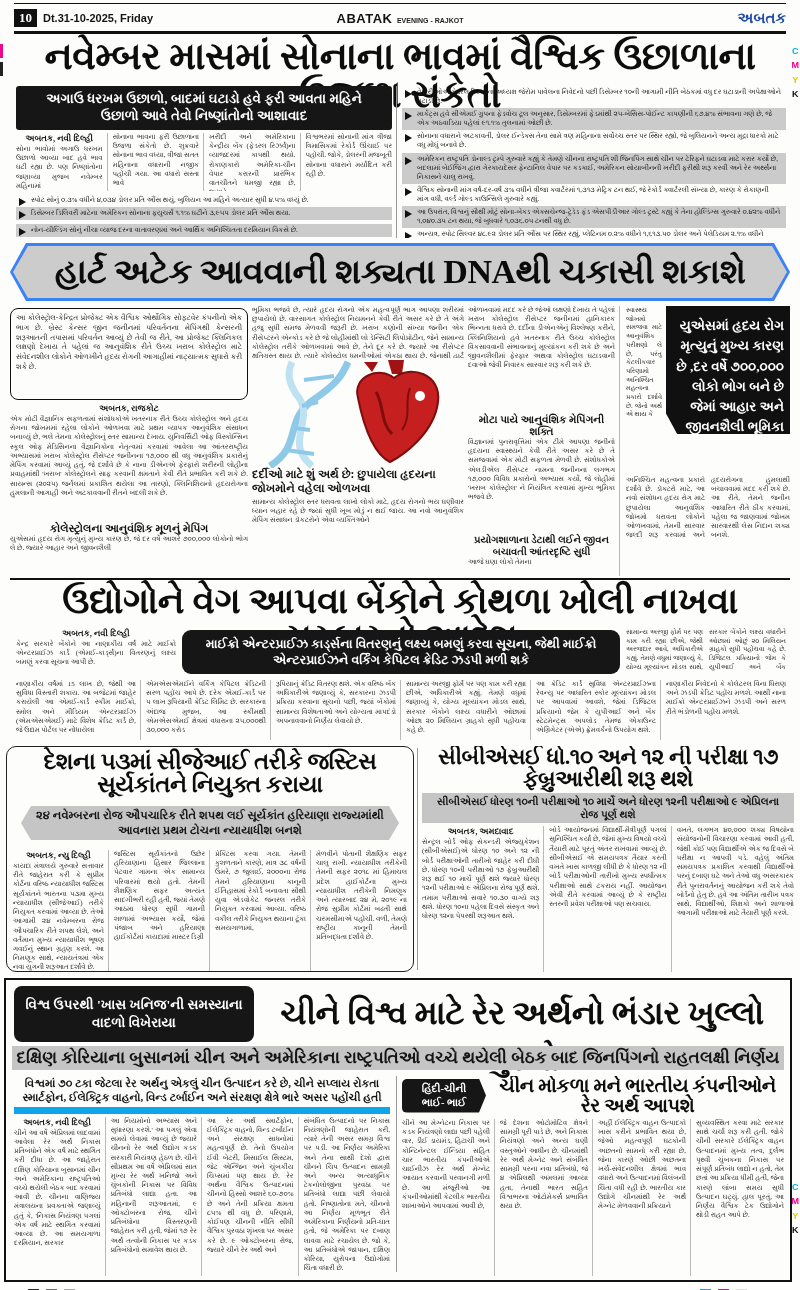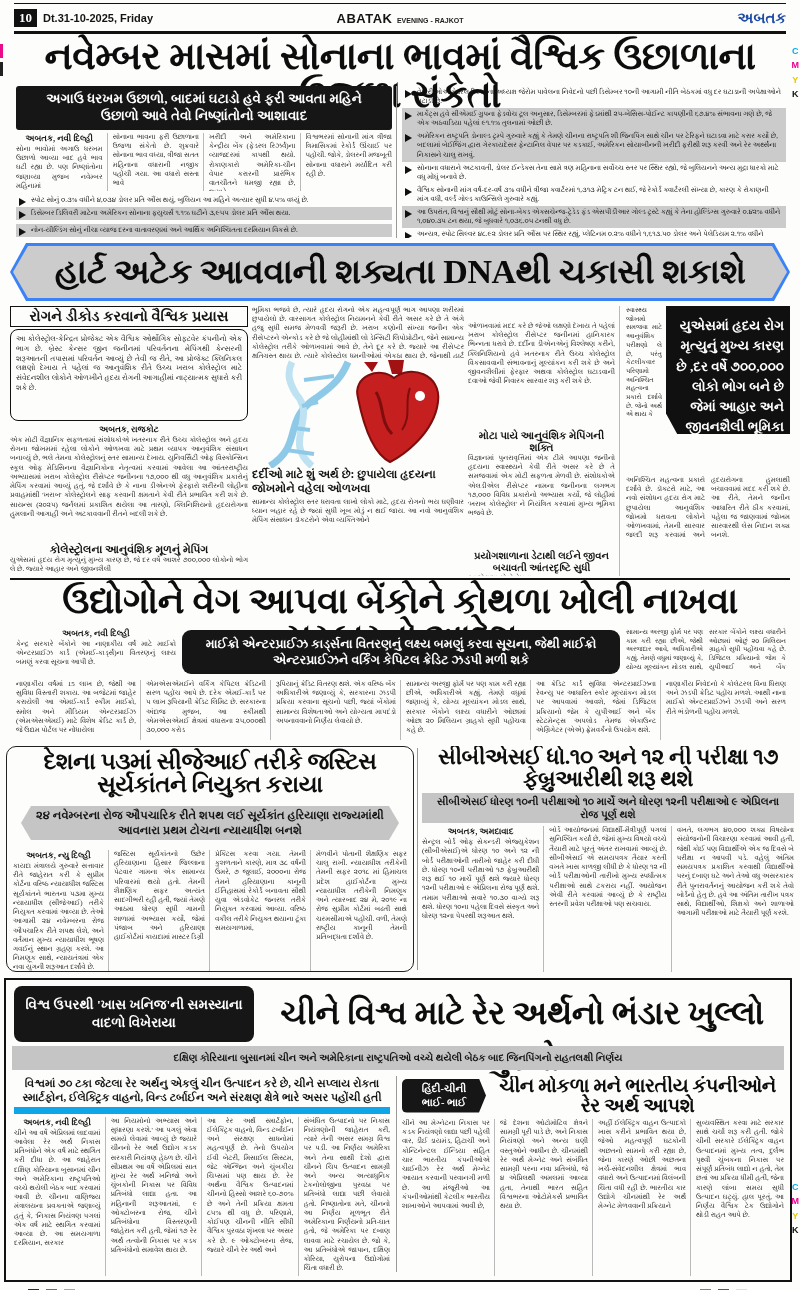--- a/index.html
+++ b/index.html
@@ -91,35 +91,34 @@
       <div class="bullet"><span class="arrowico"></span></div>
       <div class="bullet gray"><span class="arrowico"></span><span>નોન-યીલ્ડિંગ સોનું નીચા વ્યાજ દરના વાતાવરણમાં અને આર્થિક અનિશ્ચિતતા દરમિયાન વિકસે છે.</span></div>
     </div>
   </div>
 
   <div class="abs" style="left:396px;top:86px;width:1px;height:152px;background:#999;"></div>
 
   <div class="abs" style="left:402px;top:86px;width:384px;height:152px;overflow:hidden;">
     <div class="bullet"><span class="arrowico"></span><span>વેપારીઓએ ફેડરલ રિઝર્વના અધ્યક્ષ જેરોમ પાવેલના નિવેદનો પછી ડિસેમ્બર ૧૦ની આગામી નીતિ બેઠકમાં વધુ દર ઘટાડાની અપેક્ષાઓને ઘટાડી છે.</span></div>
     <div class="bullet gray"><span class="arrowico"></span><span>માર્કેટ્સ હવે સીએમઈ ગ્રુપના ફેડવોચ ટૂલ અનુસાર, ડિસેમ્બરમાં ફેડમાંથી ૨૫-બેસિસ-પોઈન્ટ કાપણીની ૬૭.૪% સંભાવના ગણે છે, જે એક અઠવાડિયા પહેલાં ૯૧.૧% તુલનામાં ઓછી છે.</span></div>
+    <div class="bullet"><span class="arrowico"></span><span>સોનાના વધારાને અટકાવતી, ડોલર ઈન્ડેક્સ તેના સામે ત્રણ મહિનાના સર્વોચ્ચ સ્તર પર સ્થિર રહ્યો, જે બુલિયનને અન્ય મુદ્રા ધારકો માટે વધુ મોંઘું બનાવે છે.</span></div>
     <div class="bullet gray"><span class="arrowico"></span><span>અમેરિકન રાષ્ટ્રપતિ ડોનાલ્ડ ટ્રમ્પે ગુરુવારે કહ્યું કે તેમણે ચીનના રાષ્ટ્રપતિ શી જિનપિંગ સાથે ચીન પર ટેરિફને ઘટાડવા માટે કરાર કર્યો છે, બદલામાં બેઈજિંગ દ્વારા ગેરકાયદેસર ફેન્ટાનિલ વેપાર પર કડકાઈ, અમેરિકન સોયાબીનની ખરીદી ફરીથી શરૂ કરવી અને રેર અર્થ્સના નિકાસને ચાલુ રાખવું.</span></div>
-    <div class="bullet"><span class="arrowico"></span><span>સોનાના વધારાને અટકાવતી, ડોલર ઈન્ડેક્સ તેના સામે ત્રણ મહિનાના સર્વોચ્ચ સ્તર પર સ્થિર રહ્યો, જે બુલિયનને અન્ય મુદ્રા ધારકો માટે વધુ મોંઘું બનાવે છે.</span></div>
     <div class="bullet"><span class="arrowico"></span><span>વૈશ્વિક સોનાની માંગ વર્ષ-દર-વર્ષ ૩% વધીને ત્રીજા ક્વાર્ટરમાં ૧,૩૧૩ મેટ્રિક ટન થઈ, જે રેકોર્ડ ક્વાર્ટરલી સંખ્યા છે, કારણ કે રોકાણની માંગ વધી, વર્લ્ડ ગોલ્ડ કાઉન્સિલે ગુરુવારે કહ્યું.</span></div>
     <div class="bullet gray"><span class="arrowico"></span><span>આ ઉપરાંત, વિશ્વનું સૌથી મોટું સોના-બેક્ડ એક્સચેન્જ-ટ્રેડેડ ફંડ એસપીડીઆર ગોલ્ડ ટ્રસ્ટે કહ્યું કે તેના હોલ્ડિંગ્સ ગુરુવારે ૦.૪૨% વધીને ૧,૦૪૦.૩૫ ટન થયા, જે બુધવારે ૧,૦૩૬.૦૫ ટનથી વધુ છે.</span></div>
     <div class="bullet"><span class="arrowico"></span><span>અન્યત્ર, સ્પોટ સિલ્વર ૪૮.૯૨ ડોલર પ્રતિ ઔંસ પર સ્થિર રહ્યું, પ્લેટિનમ ૦.૨% વધીને ૧,૬૧૩.૫૦ ડોલર અને પેલેડિયમ ૨.૧% વધીને ૧,૪૭૪.૫૧૭૪ ડોલર થયું.</span></div>
   </div>
 
   <div class="abs banner-out" style="left:10px;right:10px;top:243px;height:58px;">
     <div class="banner-in">હાર્ટ અટેક આવવાની શક્યતા DNAથી ચકાસી શકાશે</div>
   </div>
 
   <div class="abs" style="left:10px;right:10px;top:306px;height:270px;overflow:hidden;">
 
     <div class="abs" style="left:0;top:0;width:238px;height:270px;overflow:hidden;">
-      <div class="boxed subh" style="font-size:14.5px;padding:1px 2px;">રોગને ડીકોડ કરવાનો વૈશ્વિક પ્રયાસ</div>
       <div class="small just" style="border:1px solid #111;border-radius:8px;padding:4px 5px;margin-top:2px;height:92px;overflow:hidden;font-size:7.4px;">આ કોલેસ્ટ્રોલ-કેન્દ્રિત પ્રોજેક્ટ એક વૈશ્વિક ઓર્થોગિક સોફ્ટવેર કંપનીનો એક ભાગ છે. બ્રેસ્ટ કેન્સર જીન જનીનમાં પરિવર્તનના મેપિંગથી કેન્સરની શરૂઆતની તપાસમાં પરિવર્તન આવ્યું છે તેવી જ રીતે, આ પ્રોજેક્ટ ક્લિનિકલ લક્ષણો દેખાય તે પહેલાં જ આનુવંશિક રીતે ઉચ્ચ ખરાબ કોલેસ્ટ્રોલ માટે સંવેદનશીલ લોકોને ઓળખીને હૃદય રોગની આગાહીમાં નાટ્યાત્મક સુધારો કરી શકે છે.</div>
       <div class="byline" style="margin-top:3px;">અબતક, રાજકોટ</div>
       <div class="small just" style="height:106px;overflow:hidden;">એક મોટી વૈજ્ઞાનિક સફળતામાં સંશોધકોએ ખતરનાક રીતે ઉચ્ચ કોલેસ્ટ્રોલ અને હૃદય રોગના જોખમમાં રહેલા લોકોને ઓળખવા માટે પ્રથમ વ્યાપક આનુવંશિક સંસાધન બનાવ્યું છે, ભલે તેમના કોલેસ્ટ્રોલનું સ્તર સામાન્ય દેખાય. યુનિવર્સિટી ઓફ વિસ્કોન્સિન સ્કૂલ ઓફ મેડિસિનના વૈજ્ઞાનિકોના નેતૃત્વમાં કરવામાં આવેલા આ આંતરરાષ્ટ્રીય અભ્યાસમાં ખરાબ કોલેસ્ટ્રોલ રીસેપ્ટર જનીનના ૧૭,૦૦૦ થી વધુ આનુવંશિક પ્રકારોનું મેપિંગ કરવામાં આવ્યું હતું, જે દર્શાવે છે કે નાના ડીએનએ ફેરફારો શરીરની લોહીના પ્રવાહમાંથી 'ખરાબ' કોલેસ્ટ્રોલને સાફ કરવાની ક્ષમતાને કેવી રીતે પ્રભાવિત કરી શકે છે. સાયન્સ (૨૦૨૫) જર્નલમાં પ્રકાશિત થયેલા આ તારણો, ક્લિનિશિયનો હૃદયરોગના હુમલાની આગાહી અને અટકાવવાની રીતને બદલી શકે છે.</div>
       <div class="subh" style="font-size:11px;margin-top:1px;">કોલેસ્ટ્રોલના આનુવંશિક મૂળનું મેપિંગ</div>
       <div class="small just">યુએસમાં હૃદય રોગ મૃત્યુનું મુખ્ય કારણ છે, જે દર વર્ષે આશરે ૭૦૦,૦૦૦ લોકોનો ભોગ લે છે. જ્યારે આહાર અને જીવનશૈલી</div>
     </div>
 
     <div class="abs" style="left:242px;top:0;width:212px;height:270px;overflow:hidden;">
       <div class="small just" style="height:52px;overflow:hidden;">ભૂમિકા ભજવે છે, ત્યારે હૃદય રોગનો એક મહત્વપૂર્ણ ભાગ આપણા શરીરમાં છુપાયેલો છે. વારસાગત કોલેસ્ટ્રોલ નિયમનને કેવી રીતે અસર કરે છે તે અંગે હજુ સુધી સમજ મેળવવી જરૂરી છે. ખરાબ કણોની સંખ્યા જનીન એક રીસેપ્ટરને એન્કોડ કરે છે જે લોહીમાંથી લો ડેન્સિટી લિપોપ્રોટીન, જેને સામાન્ય કોલેસ્ટ્રોલ તરીકે ઓળખવામાં આવે છે, તેને દૂર કરે છે. જ્યારે આ રીસેપ્ટર ક્ષતિગ્રસ્ત થાય છે, ત્યારે કોલેસ્ટ્રોલ ધમનીઓમાં એકઠા થાય છે, જેનાથી હાર્ટ એટેક અને સ્ટ્રોકનું જોખમ વધે છે.</div>
       <svg viewBox="0 0 212 110" style="width:212px;height:110px;display:block;">
@@ -134,21 +133,21 @@
         <path d="M106,40 C100,18 128,8 142,20 C158,6 190,16 186,44 C182,76 150,98 138,104 C122,96 112,70 106,40 Z" fill="#c61f1f" stroke="#7e0d0d" stroke-width="2"></path>
         <path d="M124,34 C132,46 128,64 140,76" stroke="#7e0d0d" stroke-width="3" fill="none"></path>
         <path d="M158,30 C152,44 160,58 150,72" stroke="#7e0d0d" stroke-width="2" fill="none"></path>
         <circle cx="168" cy="38" r="5" fill="#fff"></circle>
       </svg>
       <div class="subh" style="font-size:11.5px;line-height:1.2;text-align:left;">દર્દીઓ માટે શું અર્થ છે: છુપાયેલા હૃદયના જોખમોને વહેલા ઓળખવા</div>
       <div class="small just" style="margin-top:2px;">સામાન્ય કોલેસ્ટ્રોલ સ્તર ધરાવતા લાખો લોકો માટે, હૃદય રોગનો ભય ઘણીવાર ધ્યાન બહાર રહે છે જ્યાં સુધી ખૂબ મોડું ન થઈ જાય. આ નવો આનુવંશિક મેપિંગ સંસાધન ડૉકટરોને એવા વ્યક્તિઓને</div>
     </div>
 
     <div class="abs" style="left:458px;top:0;width:152px;height:270px;overflow:hidden;border-right:1px solid #b9b9b9;padding-right:4px;">
-      <div class="small just" style="height:108px;overflow:hidden;margin-top:16px;">ઓળખવામાં મદદ કરે છે જેઓ લક્ષણો દેખાય તે પહેલાં ખરાબ કોલેસ્ટ્રોલ રીસેપ્ટર જનીનમાં હાનિકારક ભિન્નતા ધરાવે છે. દર્દીના ડીએનએનું વિશ્લેષણ કરીને, ક્લિનિશિયનો હવે ખતરનાક રીતે ઉચ્ચ કોલેસ્ટ્રોલ વિકસાવવાની સંભાવનાનું મૂલ્યાંકન કરી શકે છે અને જીવનશૈલીમાં ફેરફાર અથવા કોલેસ્ટ્રોલ ઘટાડવાની દવાઓ જેવી નિવારક સારવાર શરૂ કરી શકે છે.</div>
+      <div class="small just" style="height:108px;overflow:hidden;">ઓળખવામાં મદદ કરે છે જેઓ લક્ષણો દેખાય તે પહેલાં ખરાબ કોલેસ્ટ્રોલ રીસેપ્ટર જનીનમાં હાનિકારક ભિન્નતા ધરાવે છે. દર્દીના ડીએનએનું વિશ્લેષણ કરીને, ક્લિનિશિયનો હવે ખતરનાક રીતે ઉચ્ચ કોલેસ્ટ્રોલ વિકસાવવાની સંભાવનાનું મૂલ્યાંકન કરી શકે છે અને જીવનશૈલીમાં ફેરફાર અથવા કોલેસ્ટ્રોલ ઘટાડવાની દવાઓ જેવી નિવારક સારવાર શરૂ કરી શકે છે.</div>
       <div class="subh" style="font-size:10.5px;">મોટા પાયે આનુવંશિક મેપિંગની શક્તિ</div>
       <div class="small just" style="height:96px;overflow:hidden;">વિજ્ઞાનમાં પુનરાવૃત્તિમાં એક ટીમે આપણા જનીનો હૃદયના સ્વાસ્થ્યને કેવી રીતે અસર કરે છે તે સમજવામાં એક મોટી સફળતા મેળવી છે. સંશોધકોએ એલડીએલ રીસેપ્ટર નામના જનીનના લગભગ ૧૭,૦૦૦ વિવિધ પ્રકારોનો અભ્યાસ કર્યો, જે લોહીમાં 'ખરાબ કોલેસ્ટ્રોલ' ને નિયંત્રિત કરવામાં મુખ્ય ભૂમિકા ભજવે છે.</div>
       <div class="subh" style="font-size:10px;">પ્રયોગશાળાના ડેટાથી લઈને જીવન બચાવતી આંતરદૃષ્ટિ સુધી</div>
       <div class="small just">આજે ઘણા લોકો તેમના</div>
     </div>
 
     <div class="abs small just" style="left:616px;top:0;width:36px;height:166px;overflow:hidden;font-size:6.6px;">સ્વાસ્થ્ય જોખમો સમજવા માટે આનુવંશિક પરીક્ષણો લે છે, પરંતુ કેટલીકવાર પરિણામો અનિશ્ચિત મહત્વના પ્રકારો દર્શાવે છે. જેનો અર્થ એ થાય કે</div>
 
     <div class="abs qbox" style="left:656px;top:0;width:124px;height:128px;text-align:right;">યુએસમાં હૃદય રોગ મૃત્યુનું મુખ્ય કારણ છે ,દર વર્ષે ૭૦૦,૦૦૦ લોકો ભોગ બને છે જેમાં આહાર અને જીવનશૈલી ભૂમિકા ભજવે છે</div>
 
@@ -200,21 +199,21 @@
         <div class="small just">સેન્ટ્રલ બોર્ડ ઓફ સેકન્ડરી એજ્યુકેશન (સીબીએસઈ)એ ધોરણ ૧૦ અને ૧૨ ની બોર્ડ પરીક્ષાઓની તારીખો જાહેર કરી દીધી છે. ધોરણ ૧૦ની પરીક્ષાઓ ૧૭ ફેબ્રુઆરીથી શરૂ થઈ ૧૦ માર્ચે પૂર્ણ થશે જ્યારે ધોરણ ૧૨ની પરીક્ષાઓ ૯ એપ્રિલના રોજ પૂર્ણ થશે. તમામ પરીક્ષાઓ સવારે ૧૦.૩૦ વાગ્યે શરૂ થશે. ધોરણ ૧૦ના પહેલા દિવસે સંસ્કૃત અને ધોરણ ૧૨ના પેપરથી શરૂઆત થશે.</div>
       </div>
       <div class="small just">બોર્ડે આયોજનમાં વિદ્યાર્થી-મૈત્રીપૂર્ણ પગલાં સુનિશ્ચિત કર્યા છે, જેમાં મુખ્ય વિષયો વચ્ચે તૈયારી માટે પૂરતું અંતર રાખવામાં આવ્યું છે. સીબીએસઈ એ સમયપત્રક તૈયાર કરતી વખતે ખાસ કાળજી લીધી છે કે ધોરણ ૧૨ ની બોર્ડ પરીક્ષાઓની તારીખો મુખ્ય સ્પર્ધાત્મક પરીક્ષાઓ સાથે ટકરાય નહીં. આયોજન એવી રીતે કરવામાં આવ્યું છે કે રાષ્ટ્રીય સ્તરની પ્રવેશ પરીક્ષાઓ પણ સચવાય.</div>
       <div class="small just">વખતે, લગભગ ૪૦,૦૦૦ શક્ય વિષયોના સંયોજનોની વિચારણા કરવામાં આવી હતી, જેથી કોઈ પણ વિદ્યાર્થીએ એક જ દિવસે બે પરીક્ષા ન આપવી પડે. વહેલું અંતિમ સમયપત્રક પ્રકાશિત કરવાથી વિદ્યાર્થીઓ પરનું દબાણ ઘટે અને તેઓ વધુ અસરકારક રીતે પુનરાવર્તનનું આયોજન કરી શકે તેવો બોર્ડનો હેતુ છે. હવે આ અંતિમ તારીખ પત્રક સાથે, વિદ્યાર્થીઓ, શિક્ષકો અને શાળાઓ આગામી પરીક્ષાઓ માટે તૈયારી પૂર્ણ કરશે.</div>
     </div>
   </div>
 
   <div class="abs" style="left:4px;right:8px;top:978px;height:304px;border:2px solid #111;overflow:hidden;">
     <div class="abs revbox" style="left:8px;top:6px;width:240px;height:56px;border-radius:8px;font-size:13.5px;line-height:1.3;padding:2px 8px;">વિશ્વ ઉપરથી 'ખાસ ખનિજ'ની સમસ્યાના વાદળો વિખેરાયા</div>
     <div class="abs bighead" style="left:252px;right:4px;top:10px;font-size:33px;line-height:1.4;">ચીને વિશ્વ માટે રેર અર્થનો ભંડાર ખુલ્લો મુક્યો</div>
-    <div class="abs graybar" style="left:6px;right:6px;top:66px;height:24px;font-size:10px;">દક્ષિણ કોરિયાના બુસાનમાં ચીન અને અમેરિકાના રાષ્ટ્રપતિઓ વચ્ચે થયેલી બેઠક બાદ જિનપિંગનો રાહતલક્ષી નિર્ણય</div>
+    <div class="abs graybar" style="left:6px;right:6px;top:66px;height:24px;font-size:17px;">દક્ષિણ કોરિયાના બુસાનમાં ચીન અને અમેરિકાના રાષ્ટ્રપતિઓ વચ્ચે થયેલી બેઠક બાદ જિનપિંગનો રાહતલક્ષી નિર્ણય</div>
 
     <div class="abs" style="left:8px;top:96px;width:376px;height:200px;overflow:hidden;">
       <div class="subh" style="font-size:11px;line-height:1.3;border-bottom:7px solid #0ea5e9;padding-bottom:2px;">વિશ્વમાં ૭૦ ટકા જેટલા રેર અર્થનુ એકલું ચીન ઉત્પાદન કરે છે, ચીને સપ્લાય રોકતા સ્માર્ટફોન, ઈલેક્ટ્રિક વાહનો, વિન્ડ ટર્બાઈન અને સંરક્ષણ ક્ષેત્રે ભારે અસર પહોંચી હતી</div>
       <div class="colrow" style="margin-top:3px;height:164px;">
         <div>
           <div class="byline">અબતક, નવી દિલ્હી</div>
           <div class="small just">ચીને આ વર્ષે એપ્રિલમાં લાદવામાં આવેલા રેર અર્થ નિકાસ પ્રતિબંધોને એક વર્ષ માટે સ્થગિત કરી દીધા છે. આ જાહેરાત દક્ષિણ કોરિયાના બુસાનમાં ચીન અને અમેરિકાના રાષ્ટ્રપતિઓ વચ્ચે થયેલી બેઠક બાદ કરવામાં આવી છે. ચીનના વાણિજ્ય મંત્રાલયના પ્રવક્તાએ જણાવ્યું હતું કે, 'નિકાસ નિયંત્રણ પગલાં એક વર્ષ માટે સ્થગિત કરવામાં આવ્યા છે. આ સમયગાળા દરમિયાન, સરકાર</div>
         </div>
         <div class="small just">આ નિયમોનો અભ્યાસ અને સુધારણા કરશે.' આ પગલું એવા સમયે લેવામાં આવ્યું છે જ્યારે ચીનનો રેર અર્થ ઉદ્યોગ કડક સરકારી નિયંત્રણ હેઠળ છે. ચીને સૌપ્રથમ આ વર્ષે એપ્રિલમાં સાત મુખ્ય રેર અર્થ ખનિજો અને ચુંબકોની નિકાસ પર વિવિધ પ્રતિબંધો લાદ્યા હતા. આ મહિનાની શરૂઆતમાં, ૯ ઓક્ટોબરના રોજ, ચીને પ્રતિબંધોના વિસ્તરણની જાહેરાત કરી હતી, જેમાં ૧૭ રેર અર્થ તત્વોની નિકાસ પર કડક પ્રતિબંધોનો સમાવેશ થાય છે.</div>
         <div class="small just">આ રેર અર્થ સ્માર્ટફોન, ઈલેક્ટ્રિક વાહનો, વિન્ડ ટર્બાઈન અને સંરક્ષણ સાધનોમાં મહત્વપૂર્ણ છે. તેનો ઉપયોગ ઈવી બેટરી, મિસાઈલ સિસ્ટમ, જેટ એન્જિન અને ચુંબકીય ચિપ્સમાં પણ થાય છે. રેર અર્થના વૈશ્વિક ઉત્પાદનમાં ચીનનો હિસ્સો આશરે ૬૦-૭૦% છે અને તેની પ્રક્રિયા ક્ષમતા ૮૫% થી વધુ છે. પરિણામે, કોઈપણ ચીનની નીતિ સીધી વૈશ્વિક પુરવઠા શૃંખલા પર અસર કરે છે. ૯ ઓક્ટોબરના રોજ, જ્યારે ચીને રેર અર્થ અને</div>

